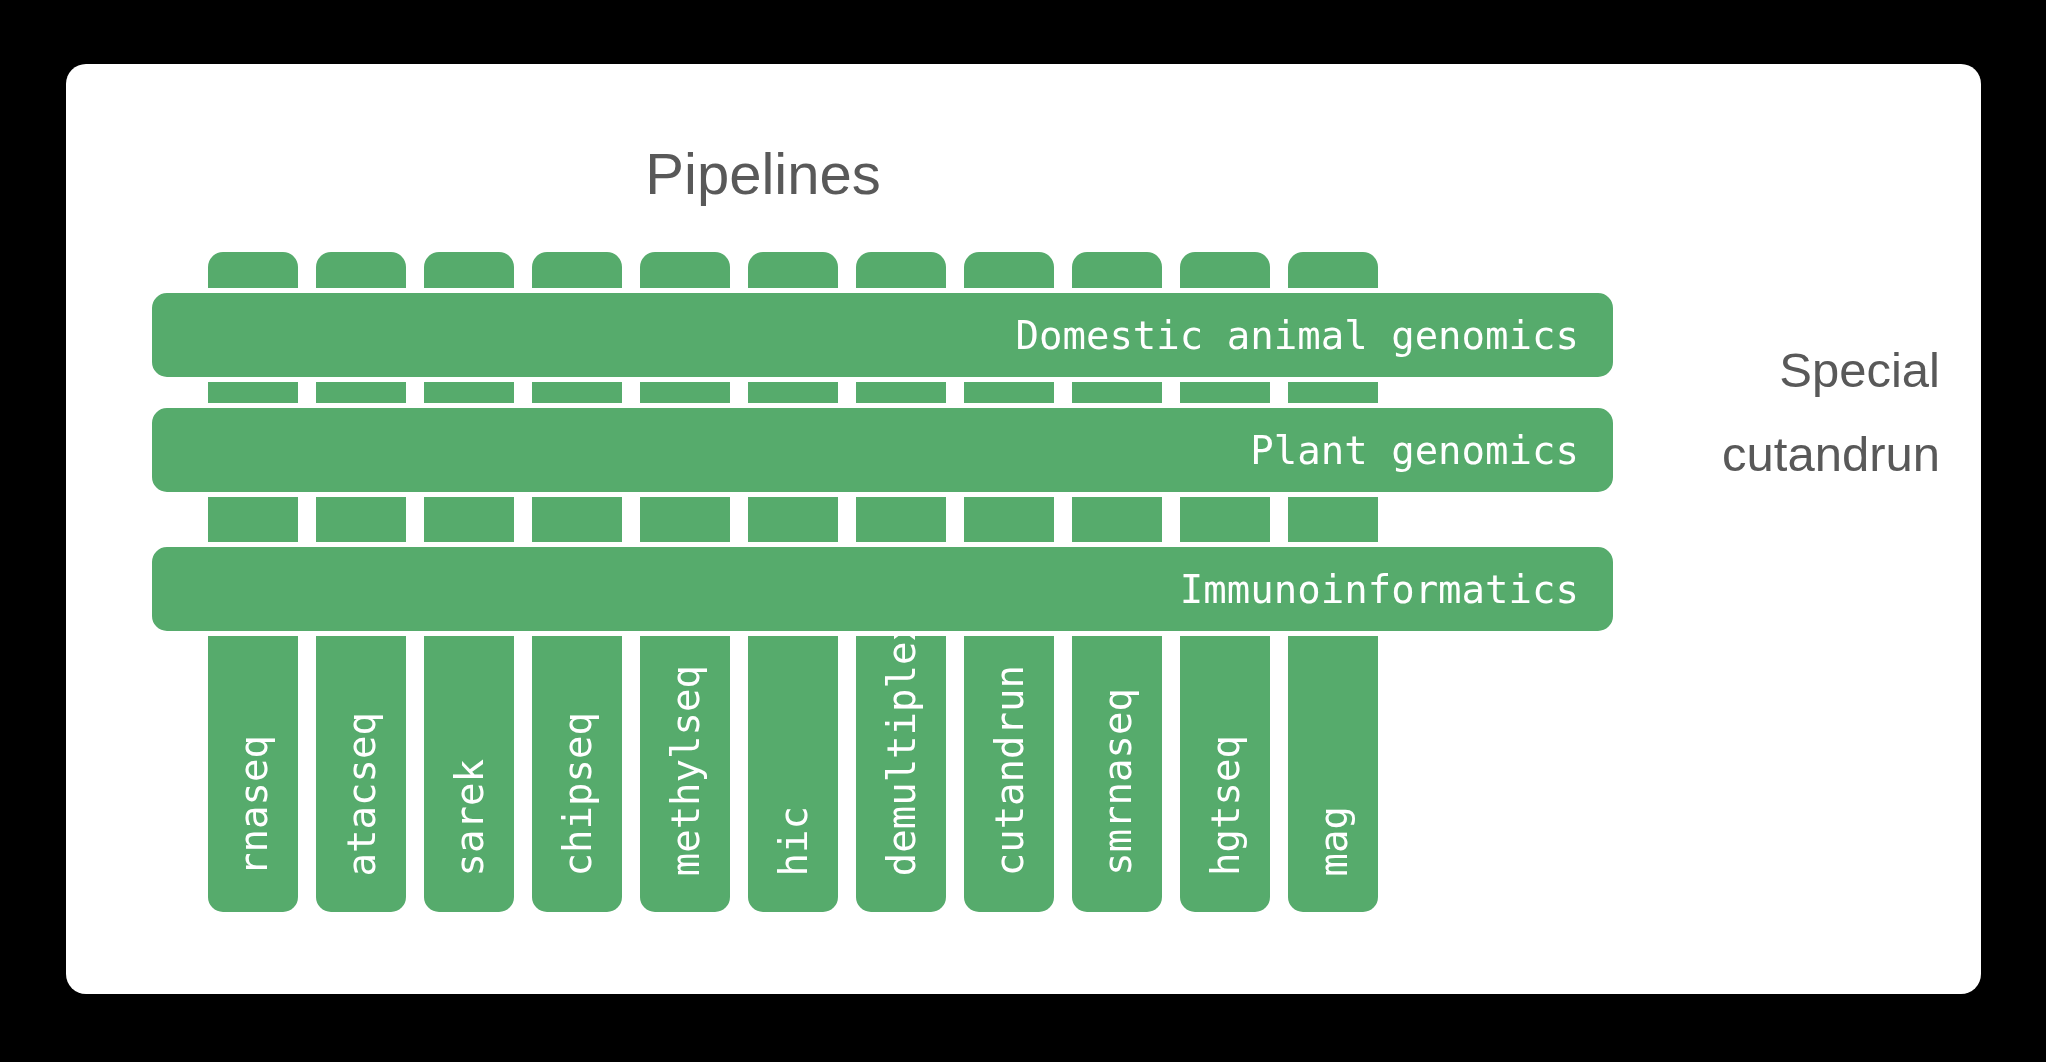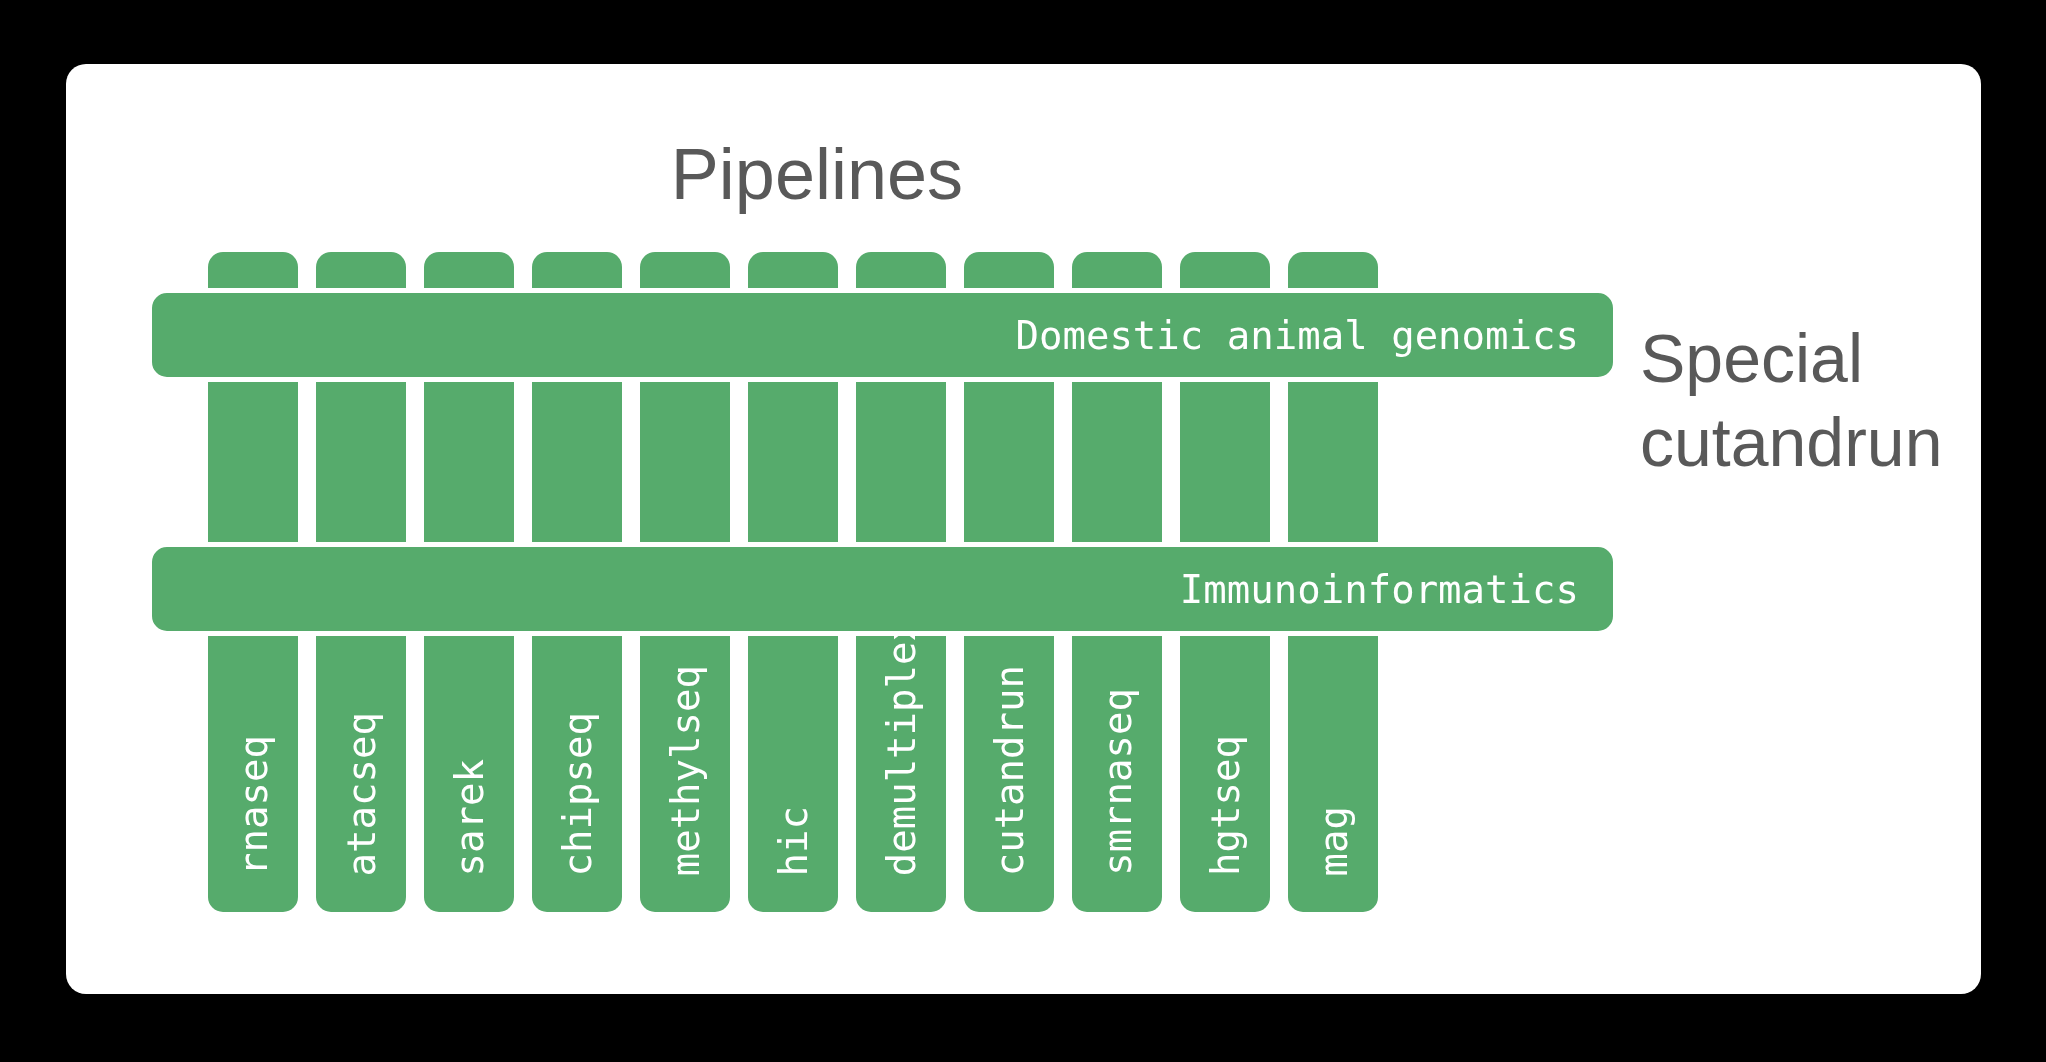--- a/index.html
+++ b/index.html
@@ -23,31 +23,31 @@
     position: absolute;
     left: 66px; top: 64px;
     width: 1915px; height: 930px;
     background: var(--card);
     border-radius: 20px;
   }
   .fig-title {
     position: absolute;
     left: 497px; top: 76px;
     width: 400px;
-    text-align: right;
-    font-size: 72px;
+    text-align: center;
+    font-size: 58px;
     line-height: 68px;
     color: var(--heading);
   }
   .side-label {
     position: absolute;
-    left: 1574px; top: 252px;
+    left: 1574px; top: 264px;
     width: 300px;
-    text-align: left;
-    font-size: 68px;
+    text-align: right;
+    font-size: 49px;
     line-height: 84px;
     color: var(--heading);
   }
   .side-label div { display: block; }
   .vbars {
     position: absolute;
     left: 142px; top: 188px;
     height: 660px;
     display: flex;
     gap: 18px;
@@ -136,20 +136,23 @@
           <span>hgtseq</span>
         </div>
       <div class="vbar">
           <span>mag</span>
         </div>
     </div>
 
     <div class="hbar hbar-1">
         <span>Domestic animal genomics</span>
       </div>
+    <div class="hbar hbar-2">
+        <span>Plant genomics</span>
+      </div>
     <div class="hbar hbar-3">
         <span>Immunoinformatics</span>
       </div>
 
     <div class="side-label">
       <div>Special</div>
       <div>cutandrun</div>
     </div>
 
   </div>

